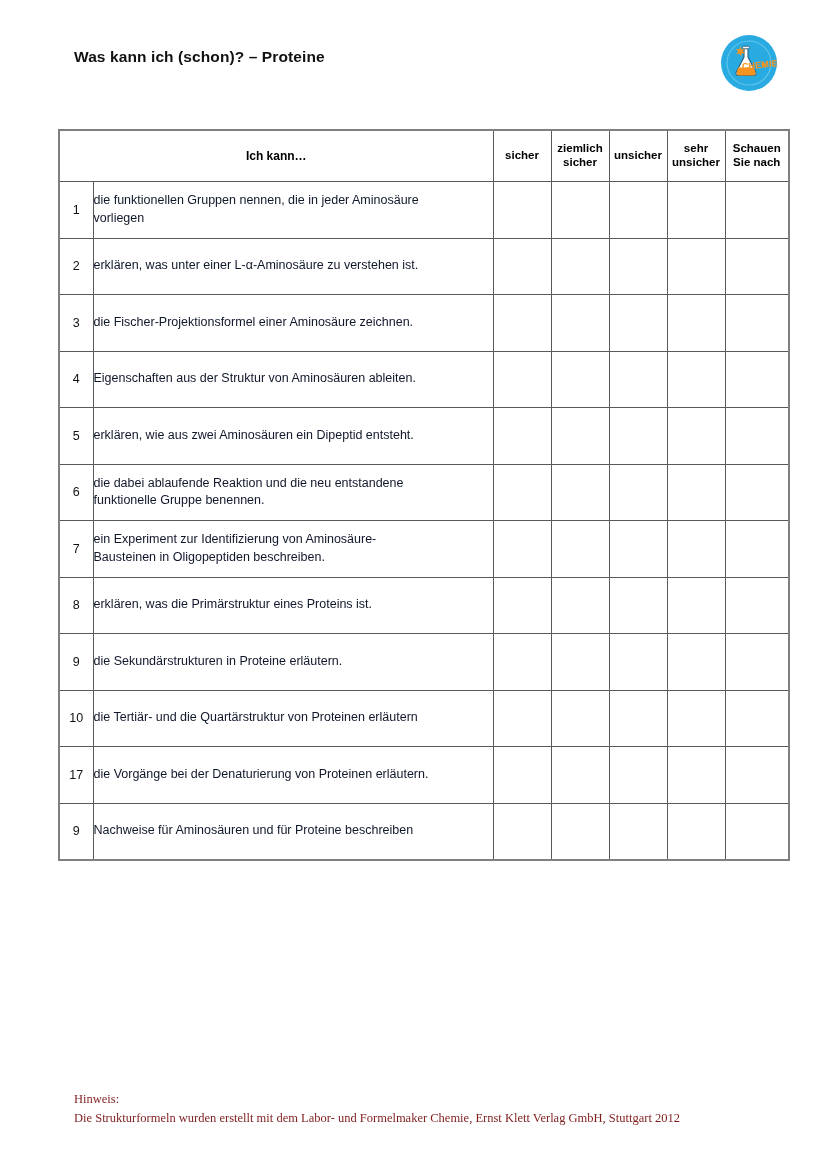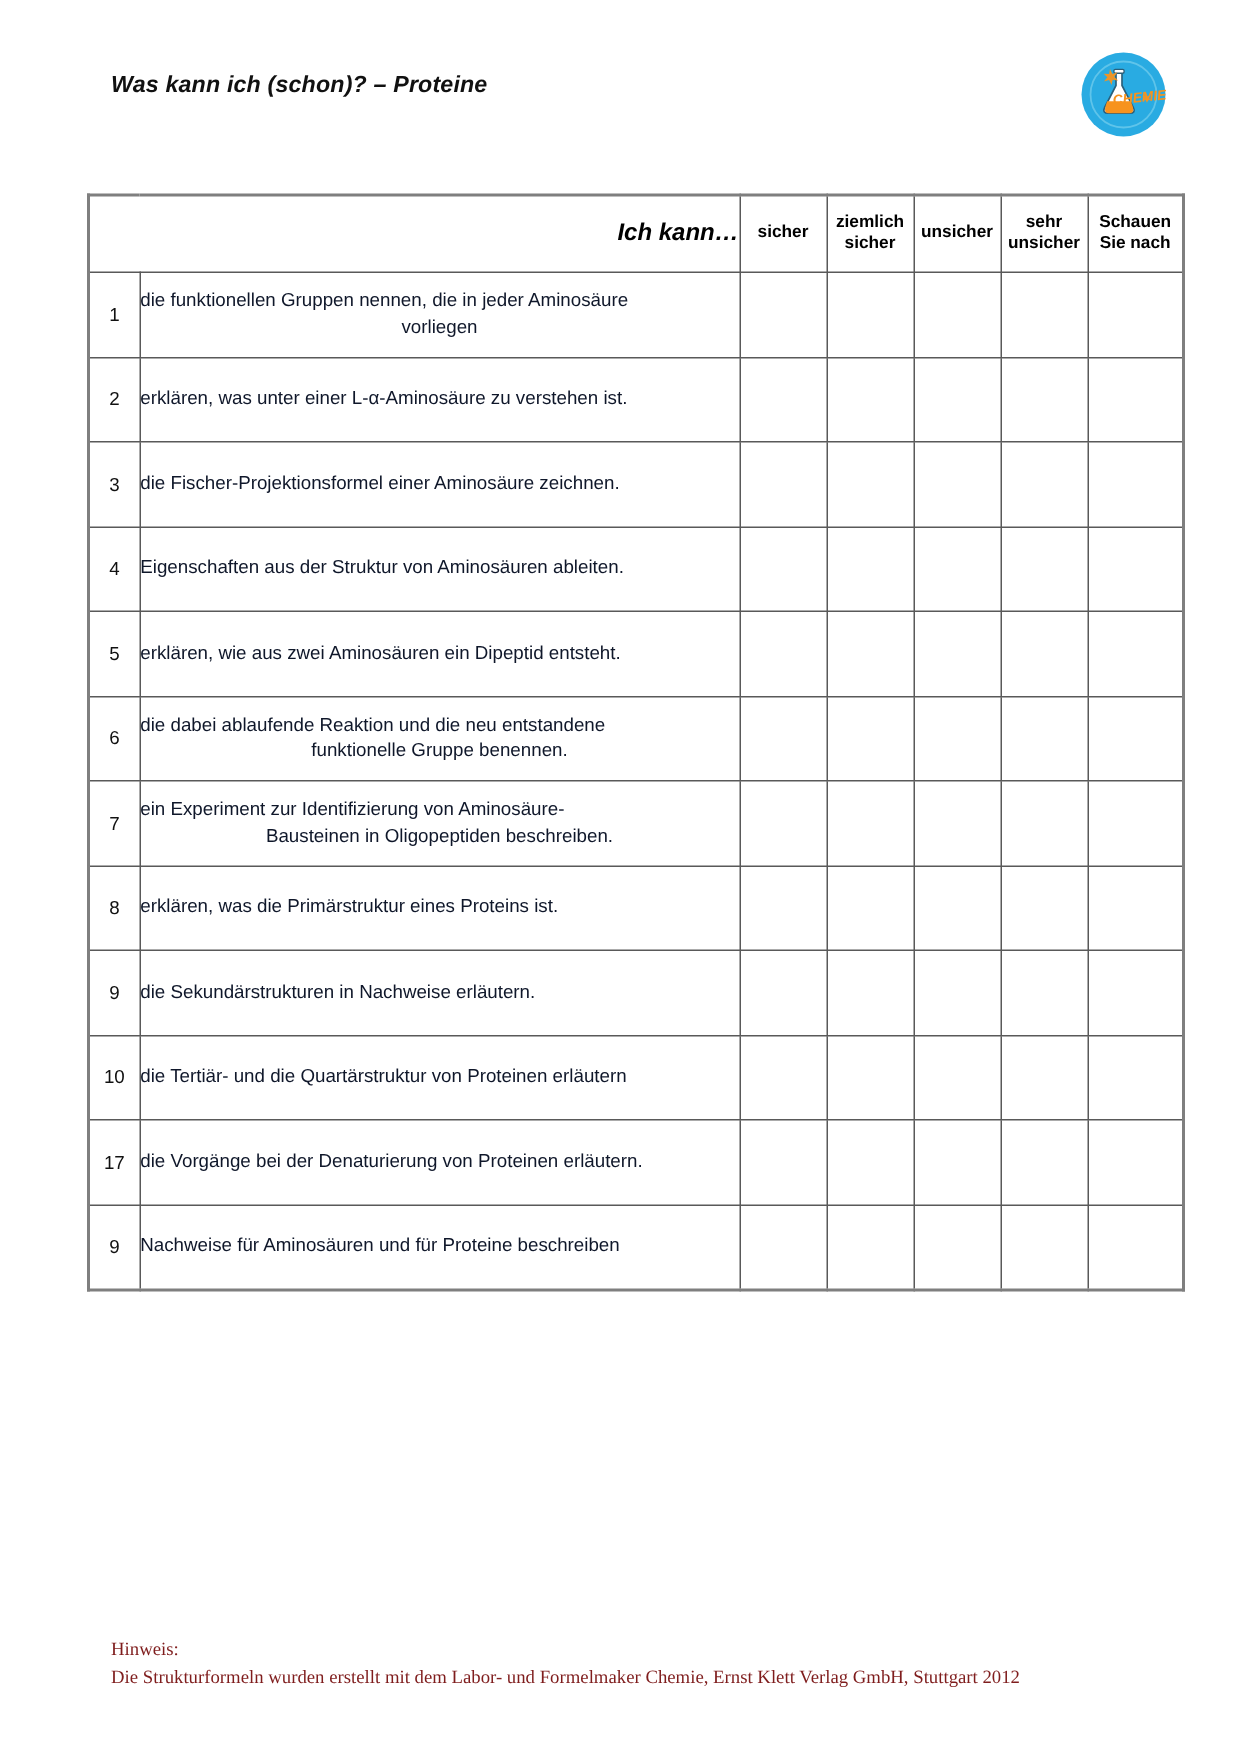--- a/index.html
+++ b/index.html
@@ -22,21 +22,20 @@
     background: #ffffff;
   }
 
   
   .header {
     position: absolute;
     left: 0;
     top: 0;
     width: 826px;
     height: 110px;
-    font-style: italic;
   }
   .page-title {
     position: absolute;
     left: 74px;
     top: 48px;
     font-size: 15.5px;
     font-weight: bold;
     letter-spacing: 0.1px;
     color: #111111;
     white-space: nowrap;
@@ -77,46 +76,45 @@
   col.c-opt    { width: 58px; }
   col.c-opt-last { width: 64px; }
 
   thead th {
     height: 50px;
     font-size: 11.5px;
     font-weight: bold;
     line-height: 1.18;
   }
   th.th-ich {
-    text-align: right;
+    text-align: center;
     padding-left: 9px;
-    font-size: 16px;
+    font-size: 12px;
     border-right: 1px solid #595959;
-    font-style: italic;
   }
   th.th-opt {
     text-align: center;
     font-weight: bold;
     padding: 0 2px;
   }
 
   tbody tr { height: 56.5px; }
   td.num {
     text-align: center;
     font-size: 12.5px;
     color: #111;
   }
   td.task {
     text-align: left;
     padding: 0 8px 0 9px;
     font-size: 12.5px;
     line-height: 1.42;
     color: #0f172a;
   }
-  td.task .line2 { display: block; text-align: center; }
+  td.task .line2 { display: block; }
   td.mark { background: #ffffff; }
 
   
   .footer {
     position: absolute;
     left: 74px;
     top: 1090px;
     width: 700px;
     font-family: "Liberation Serif", serif;
     font-size: 12.5px;
@@ -254,21 +252,21 @@
             <td class="num">8</td>
             <td class="task"><span>erklären, was die Primärstruktur eines Proteins ist.</span></td>
             <td class="mark"></td>
             <td class="mark"></td>
             <td class="mark"></td>
             <td class="mark"></td>
             <td class="mark"></td>
           </tr>
           <tr>
             <td class="num">9</td>
-            <td class="task"><span>die Sekundärstrukturen in Nachweise erläutern.</span></td>
+            <td class="task"><span>die Sekundärstrukturen in Proteine erläutern.</span></td>
             <td class="mark"></td>
             <td class="mark"></td>
             <td class="mark"></td>
             <td class="mark"></td>
             <td class="mark"></td>
           </tr>
           <tr>
             <td class="num">10</td>
             <td class="task"><span>die Tertiär- und die Quartärstruktur von Proteinen erläutern</span></td>
             <td class="mark"></td>

